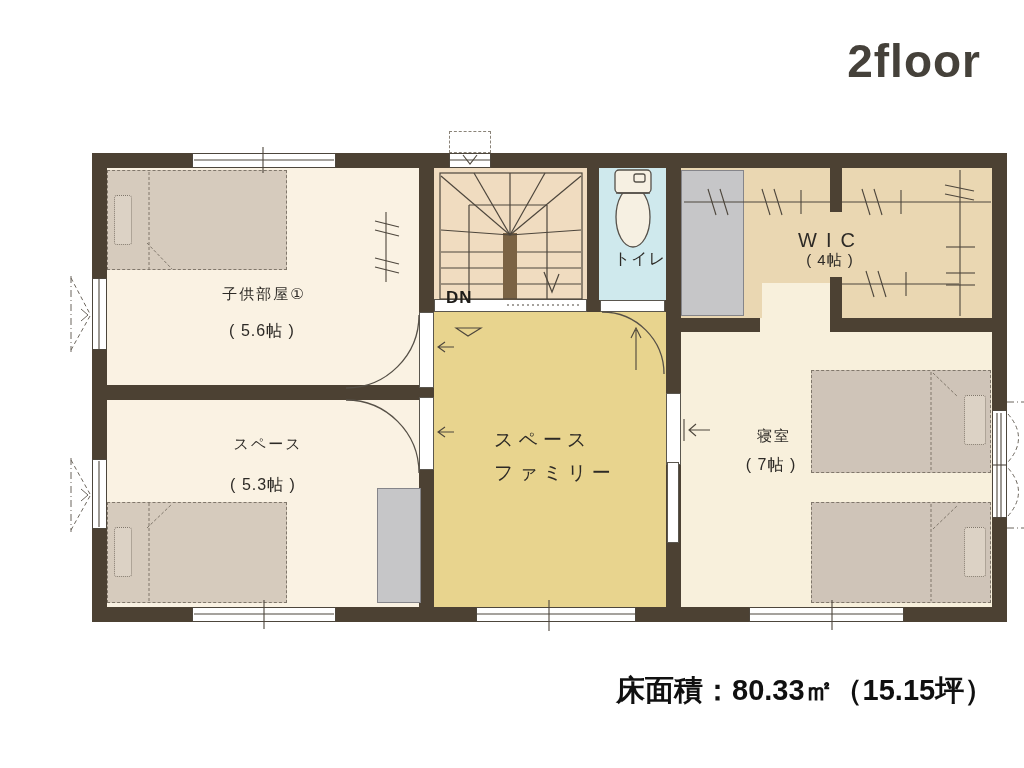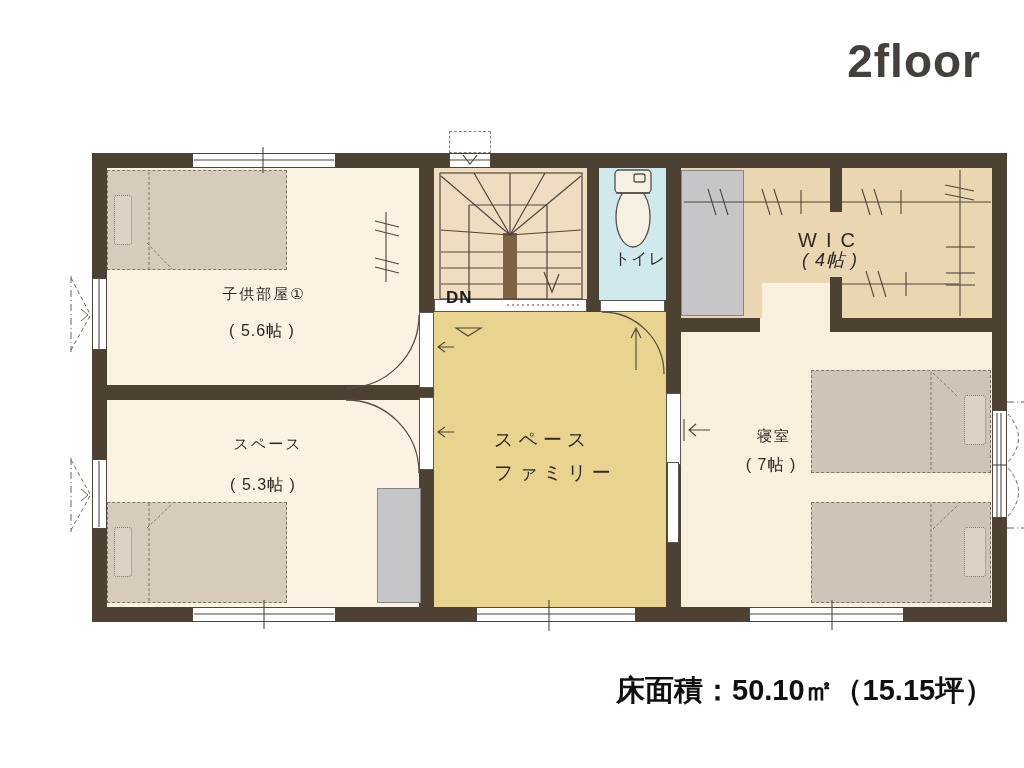--- a/index.html
+++ b/index.html
@@ -16,21 +16,21 @@
   .bed.master{background:#cfc4b8;}
   .pillow{position:absolute;box-sizing:border-box;background:#dcd2c5;border:1px dotted #80776b;border-radius:3px;}
   .label{position:absolute;transform:translate(-50%,-50%);white-space:nowrap;color:#2d2a26;
          font-size:15px;letter-spacing:2px;}
   .label.size{font-size:16px;letter-spacing:1px;}
   .title{position:absolute;left:637px;top:34px;width:300px;text-align:right;
          font-size:46px;font-weight:bold;color:#45413a;letter-spacing:1px;}
   .footer{position:absolute;left:572px;top:671px;font-size:29px;font-weight:bold;color:#101010;}
   .dn{position:absolute;left:402px;top:288px;font-size:17px;font-weight:bold;color:#1e1c19;letter-spacing:1px;}
   .wic-name{font-size:20px;letter-spacing:9px;}
-  .wic-size{font-size:18px;letter-spacing:1px;font-style:italic;}
+  .wic-size{font-size:15px;letter-spacing:1px;}
   .toilet-name{font-size:16px;letter-spacing:1px;}
   .family-label{position:absolute;left:450px;top:423px;color:#2d2a26;font-size:19px;
                 letter-spacing:5px;line-height:33px;}
   svg.overlay{position:absolute;left:0;top:0;pointer-events:none;}
 </style>
 </head>
 <body>
 
 <div class="page">
 
@@ -201,15 +201,15 @@
     <div>スペース</div>
     <div>ファミリー</div>
   </div>
   <div class="label" style="left:730px;top:436px;">寝室</div>
   <div class="label size" style="left:727px;top:465px;">( 7帖 )</div>
   <div class="label wic-name" style="left:787px;top:240px;">WIC</div>
   <div class="label wic-size" style="left:786px;top:260px;">( 4帖 )</div>
   <div class="label toilet-name" style="left:596px;top:259px;">トイレ</div>
   <div class="dn">DN</div>
 
-  <div class="footer">床面積：50.10㎡（15.15坪）</div>
+  <div class="footer">床面積：80.33㎡（15.15坪）</div>
 
 </div>
 
 </body></html>

